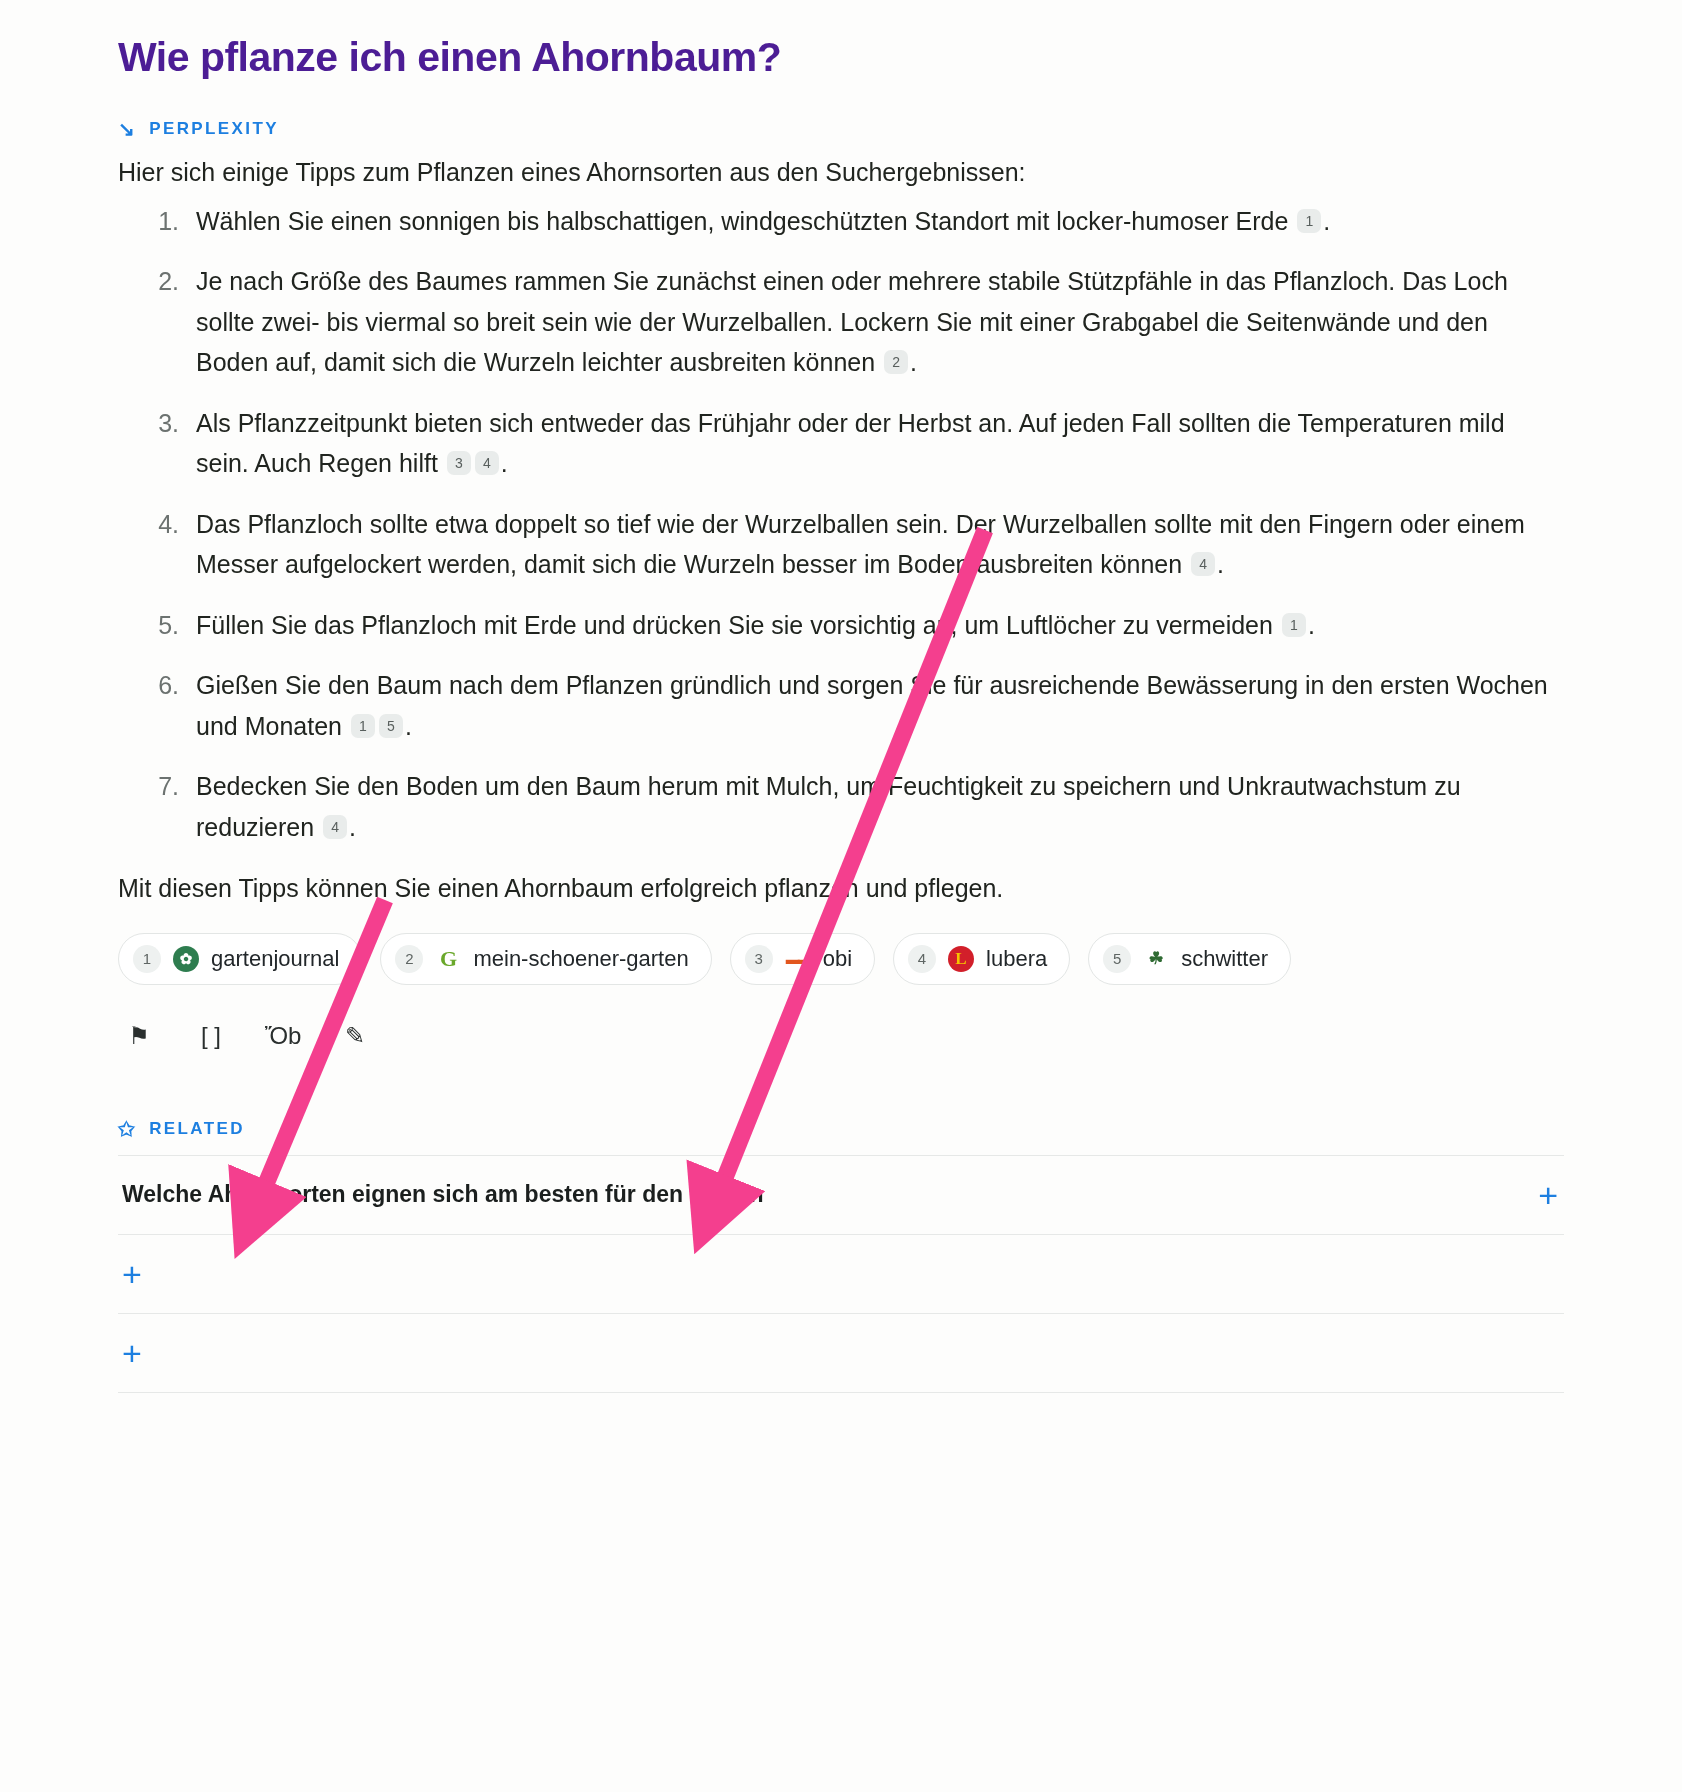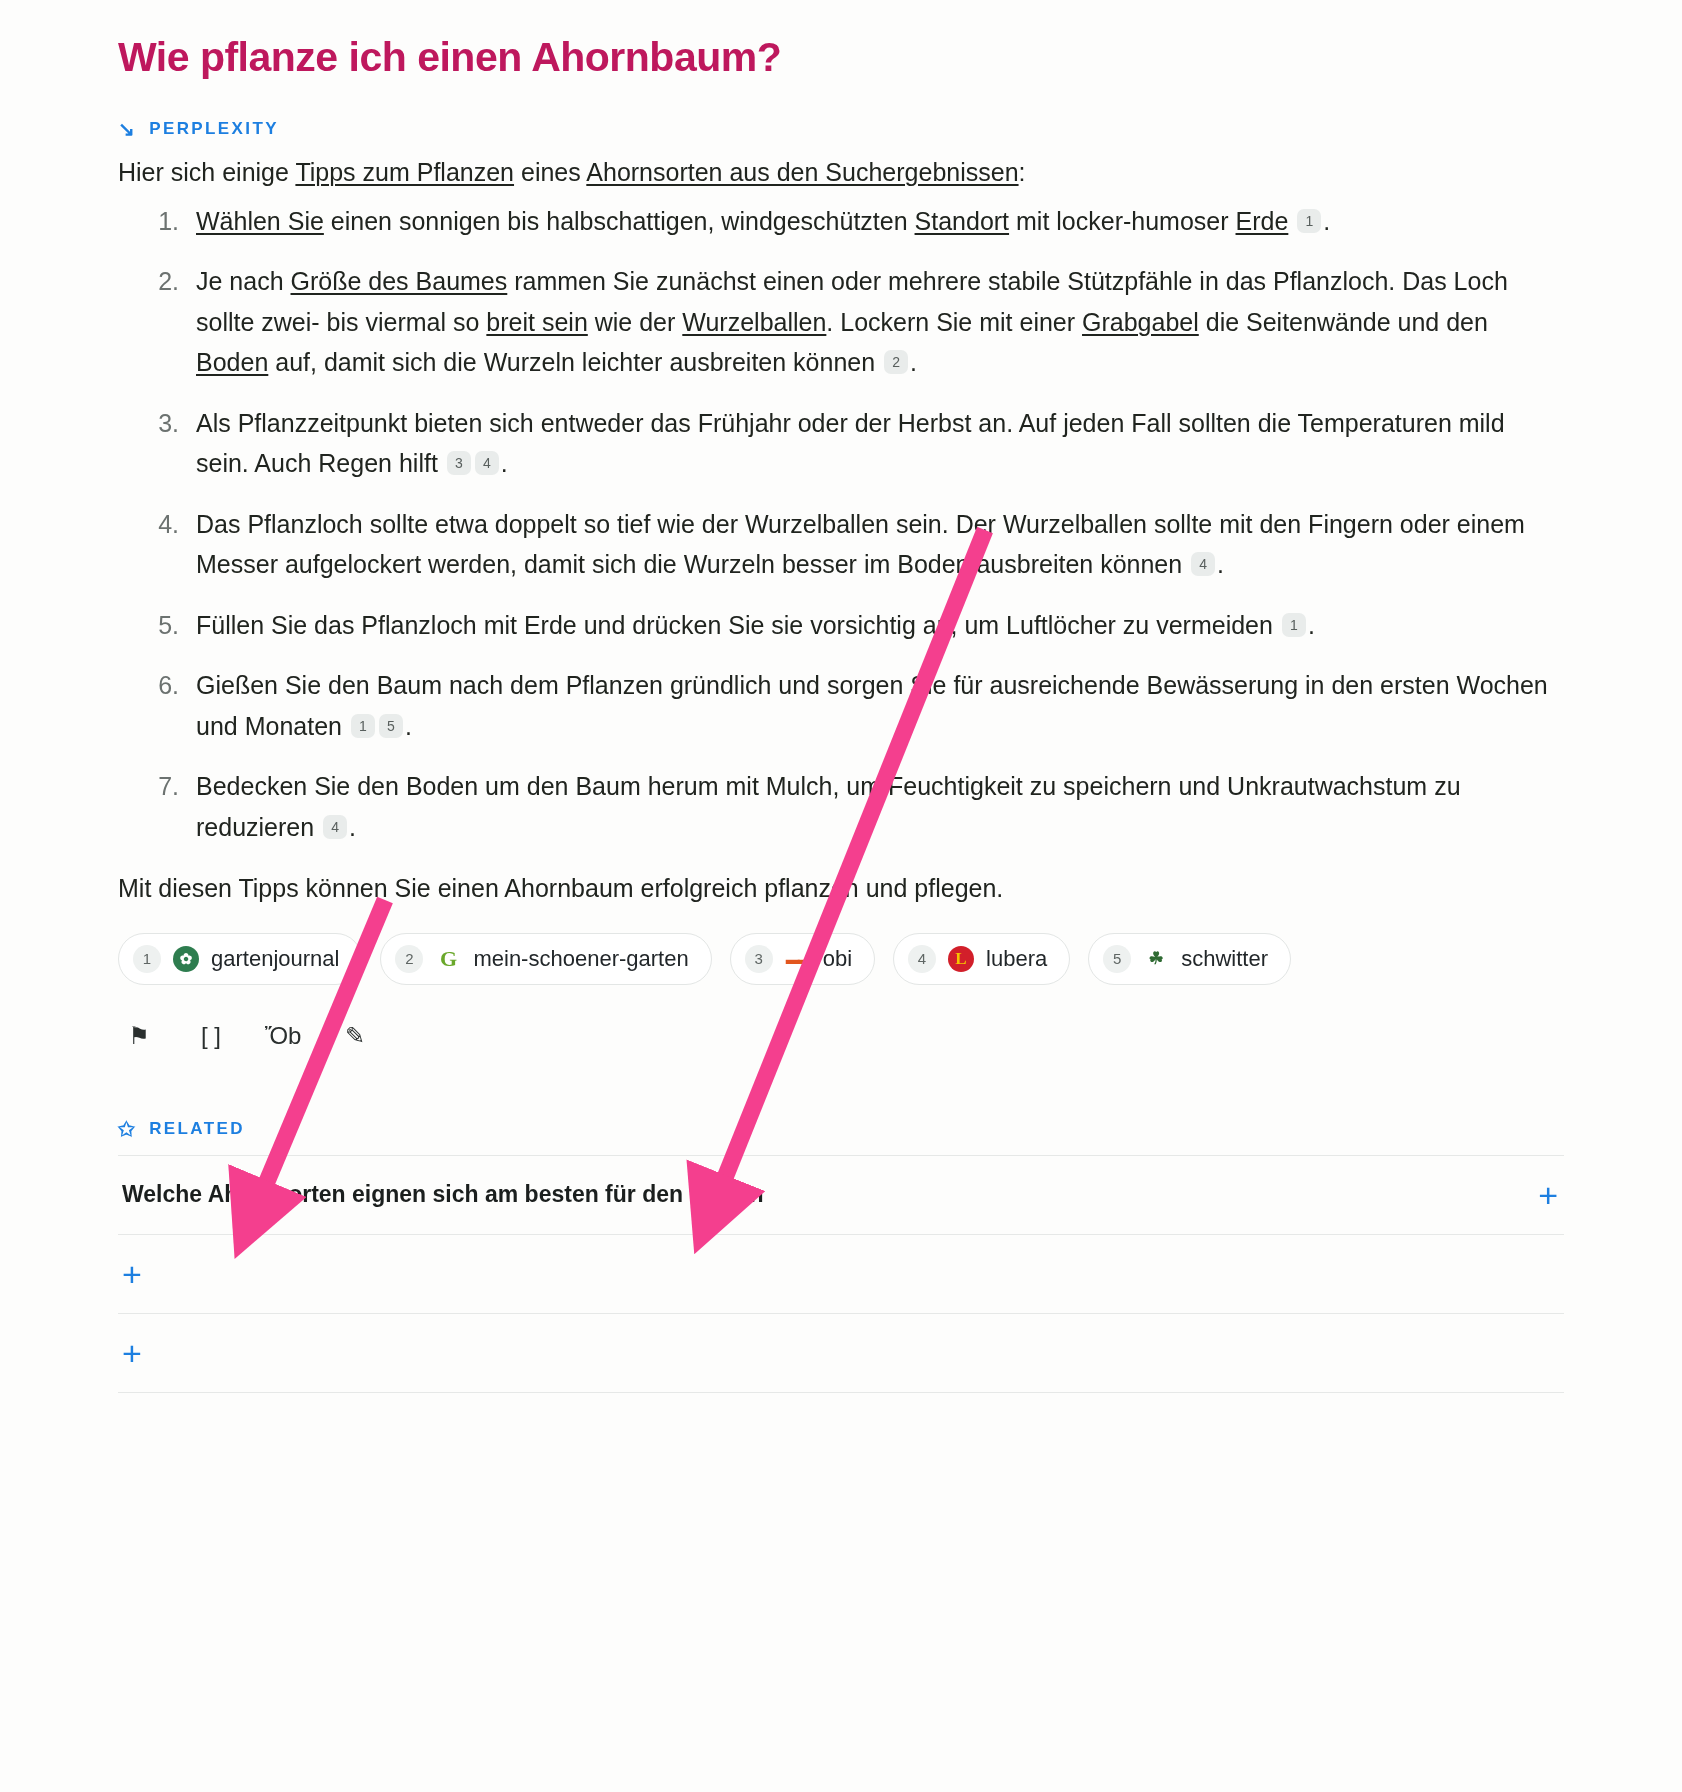--- a/index.html
+++ b/index.html
@@ -15,21 +15,21 @@
   }
   .page {
     padding: 34px 118px 0 118px;
     position: relative;
   }
   h1.title {
     font-size: 41px;
     font-weight: bold;
     letter-spacing: -0.5px;
     margin: 0 0 38px 0;
-    color: #be185d;
+    color: #4c1d95;
   }
   .section-label {
     display: flex;
     align-items: center;
     gap: 12px;
     color: #1d7fe0;
     font-size: 17px;
     font-weight: bold;
     letter-spacing: 2.4px;
     margin-bottom: 16px;
@@ -50,21 +50,21 @@
     padding-left: 68px;
     font-size: 25px;
     line-height: 1.62;
     color: #20241f;
   }
   ol.steps > li {
     margin-bottom: 20px;
     padding-left: 10px;
   }
   ol.steps > li::marker { color: #6c7270; }
-  .u { text-decoration: underline; text-decoration-thickness: 1.5px; text-underline-offset: 3px; }
+  .u { text-decoration-thickness: 1.5px; text-underline-offset: 3px; }
   .cite {
     display: inline-block;
     min-width: 24px;
     height: 24px;
     line-height: 24px;
     padding: 0 6px;
     border-radius: 7px;
     background: #e9eceb;
     color: #585f5d;
     font-size: 14px;

